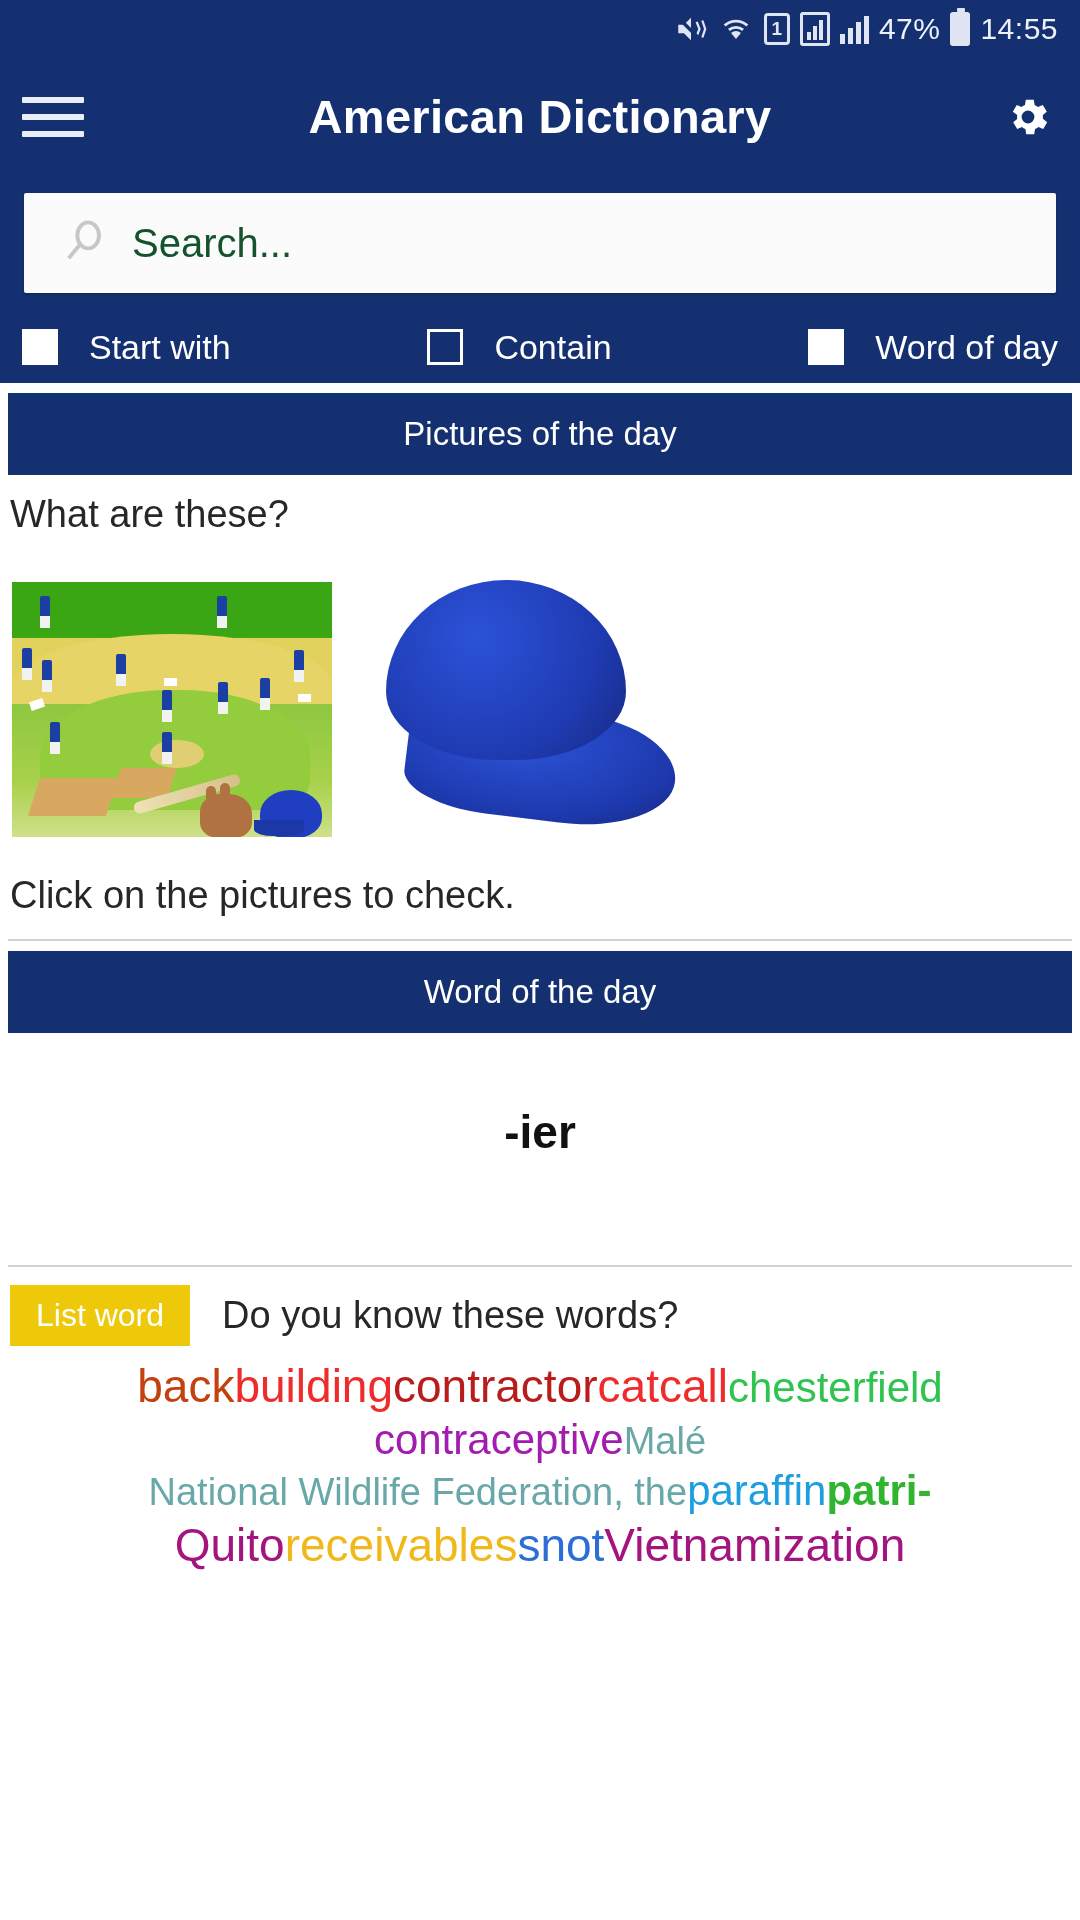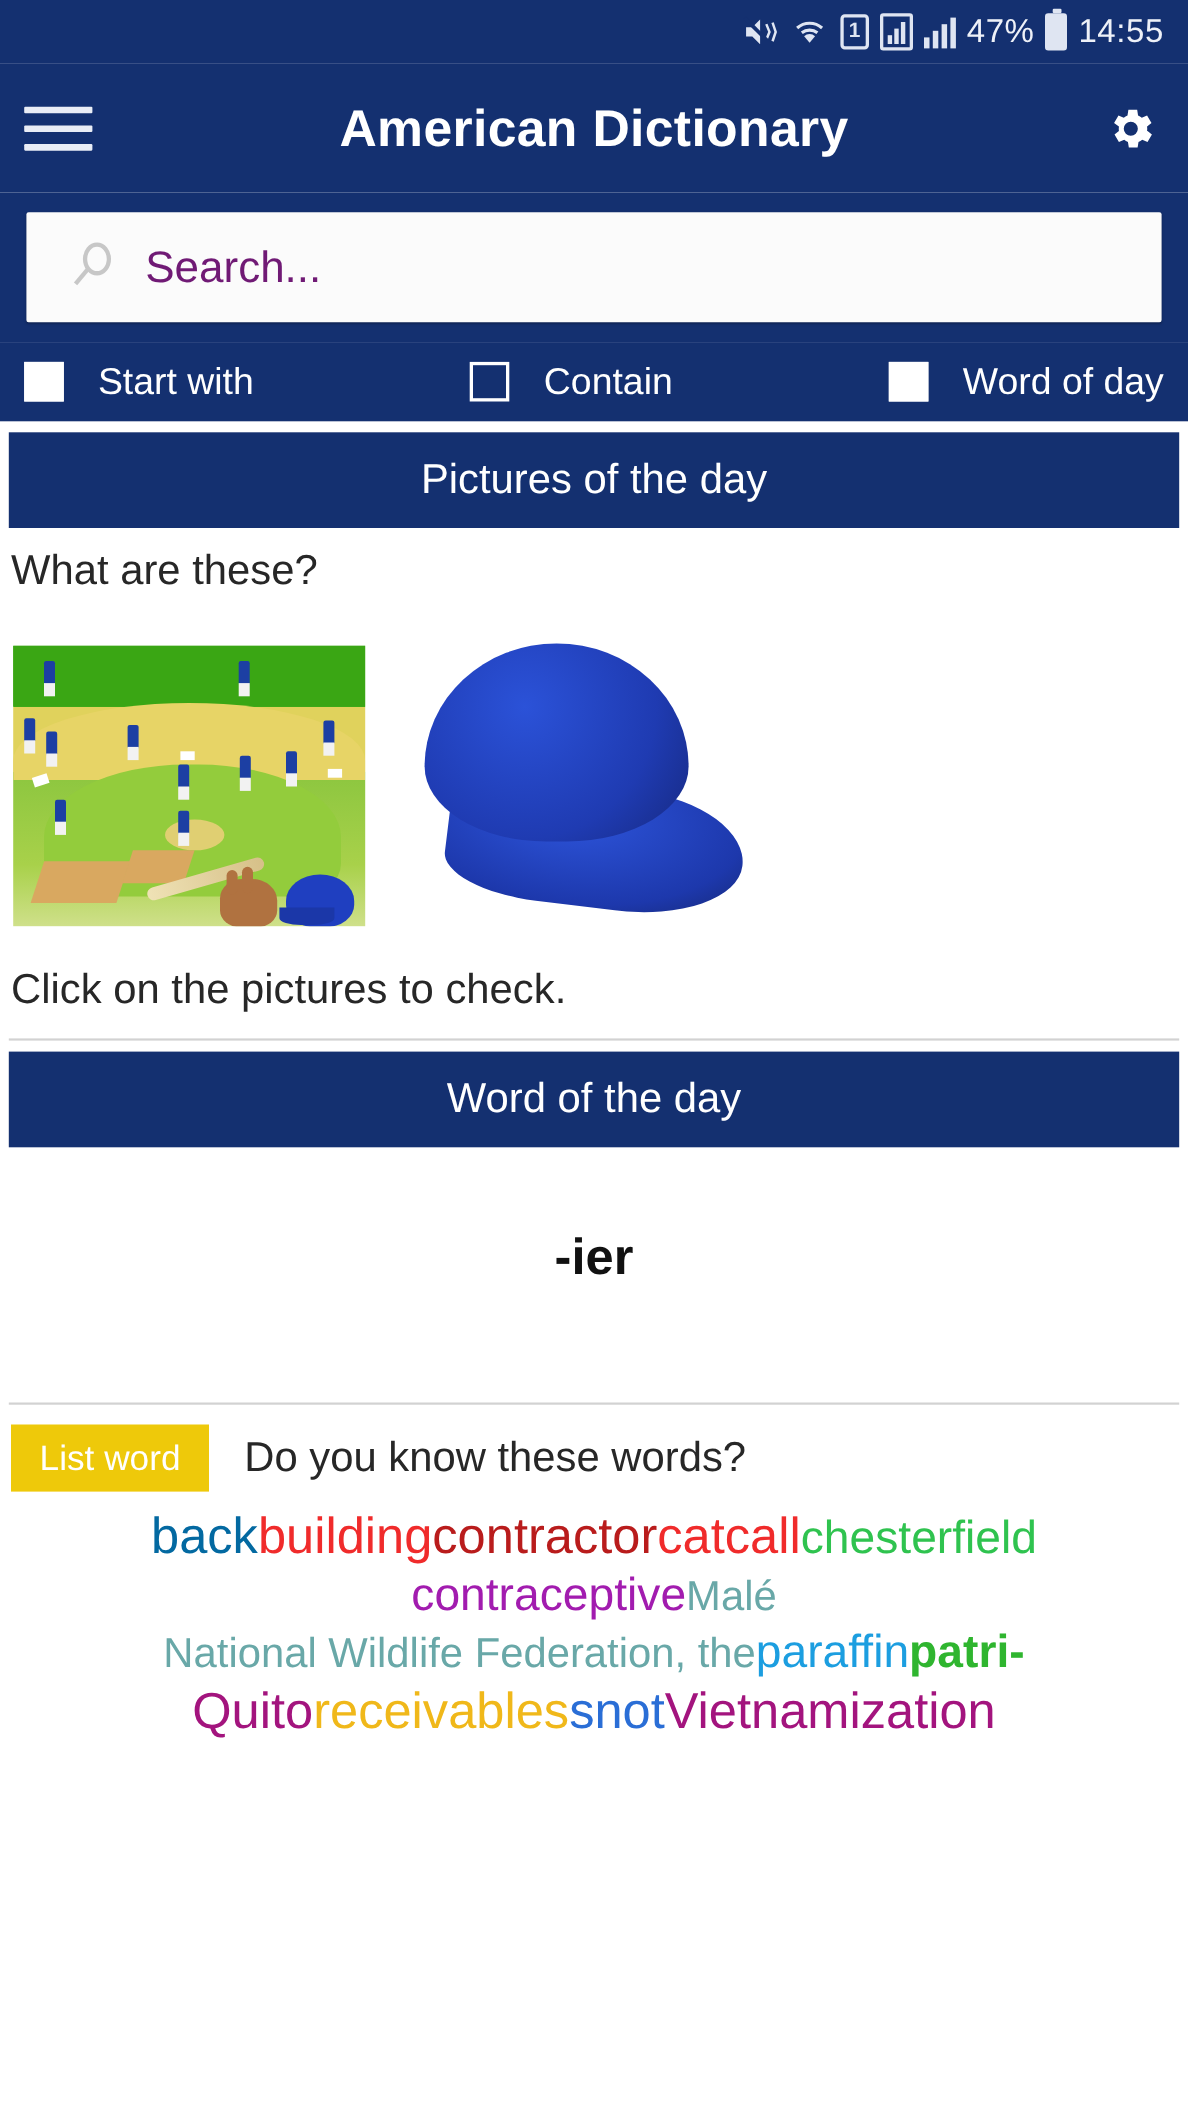--- a/index.html
+++ b/index.html
@@ -52,38 +52,38 @@
   .gear{ position:absolute; right:28px; width:48px;height:48px; cursor:pointer;}
 
   
   .searchwrap{ background:#143070; padding:0 24px 0 24px; }
   .searchbox{
     background:#fbfbfb; height:100px; border-radius:2px;
     display:flex; align-items:center; padding-left:36px;
     box-shadow:0 1px 2px rgba(0,0,0,.25);
   }
   .mag{ width:52px; height:52px; margin-right:20px; opacity:.45; }
-  .search-ph{ font-size:40px; color:#701a75; }
+  .search-ph{ font-size:40px; color:#14532d; }
 
   .optrow{
     background:#143070; display:flex; align-items:center;
     height:72px; padding:0 22px;
   }
   .opt{ display:flex; align-items:center; gap:31px; cursor:pointer; }
   .opt.start{ flex:0 0 auto; }
   .opt.mid{ margin-left:auto; margin-right:auto; }
   .opt.end{ flex:0 0 auto; }
   .cb{ width:36px;height:36px;border:3px solid #ffffff;background:#ffffff; }
   .cb.empty{ background:transparent; }
   .opt-label{ color:#ffffff; font-size:34px; }
 
   
   .sechead{
     background:#143070; color:#ffffff;
-    font-size:38px; text-align:center;
+    font-size:33px; text-align:center;
     padding:22px 0; margin:10px 8px 0 8px;
   }
   .plain{ font-size:38px; color:#272727; padding:18px 10px 0 10px; }
 
   
   .pics{ display:flex; align-items:flex-start; padding:46px 0 0 12px; gap:16px; }
   .pic-field{ width:320px; height:255px; position:relative; overflow:hidden; cursor:pointer;
               background:linear-gradient(#3faa18 0%, #3faa18 22%, #e0d25c 22%, #e0d25c 45%, #8cc63f 45%, #a8d14a 78%, #cfe08a 100%); }
   .grass-top{ position:absolute; left:0; top:0; width:100%; height:55px; background:#3aa614; }
   .infield{ position:absolute; left:0; top:52px; width:100%; height:70px; background:#e7d466; border-radius:60% 60% 0 0 / 90% 90% 0 0; }
@@ -249,17 +249,17 @@
 <div class="sechead">Word of the day</div>
 <div class="wod-word">-ier</div>
 <div class="divider"></div>
 
 <div class="listrow">
   <span class="badge">List word</span>
   <span class="listq">Do you know these words?</span>
 </div>
 
 <div class="cloud" id="cloud">
-    <div style="font-size: 46px;"><span style="color: #0369a1;">back</span><span style="color: rgb(240, 43, 43);">building</span><span style="color: #b91c1c;">contractor</span><span style="color: rgb(240, 43, 43);">catcall</span><span style="color: rgb(47, 195, 79); font-size: 42px;">chesterfield</span></div>
+    <div style="font-size: 46px;"><span style="color: #c2410c;">back</span><span style="color: rgb(240, 43, 43);">building</span><span style="color: #b91c1c;">contractor</span><span style="color: rgb(240, 43, 43);">catcall</span><span style="color: rgb(47, 195, 79); font-size: 42px;">chesterfield</span></div>
     <div style="font-size: 42px;"><span style="color: #a21caf;">contraceptive</span><span style="color: rgb(105, 168, 168); font-size: 38px;">Malé</span></div>
     <div style="font-size: 42px;"><span style="color: rgb(105, 168, 168); font-size: 38px;">National Wildlife Federation, the</span><span style="color: rgb(28, 158, 224);">paraffin</span><span style="color: rgb(47, 181, 47); font-weight: bold;">patri-</span></div>
     <div style="font-size: 46px;"><span style="color: rgb(163, 20, 126);">Quito</span><span style="color: rgb(240, 184, 26);">receivables</span><span style="color: rgb(42, 110, 214);">snot</span><span style="color: rgb(163, 20, 126);">Vietnamization</span></div>
   </div>
 
 </body></html>

